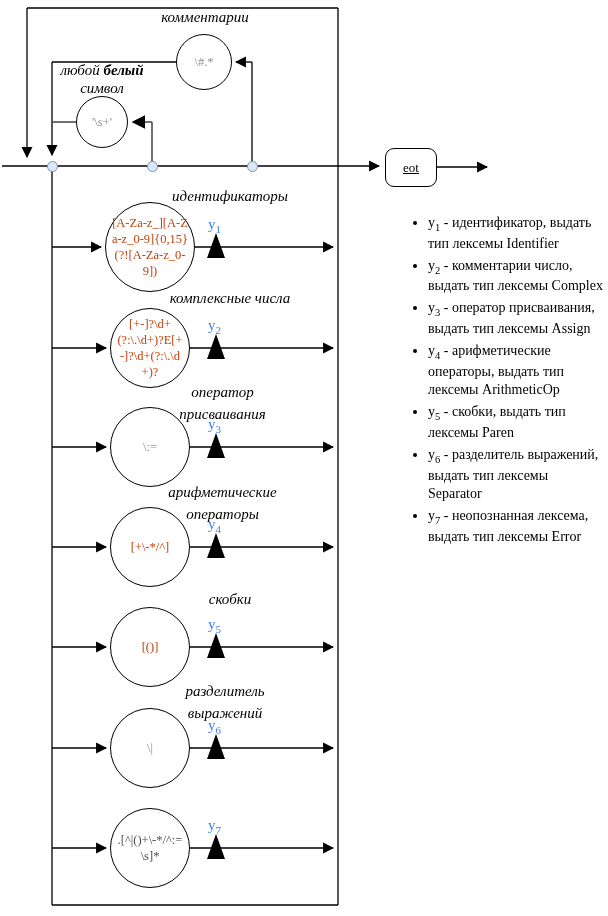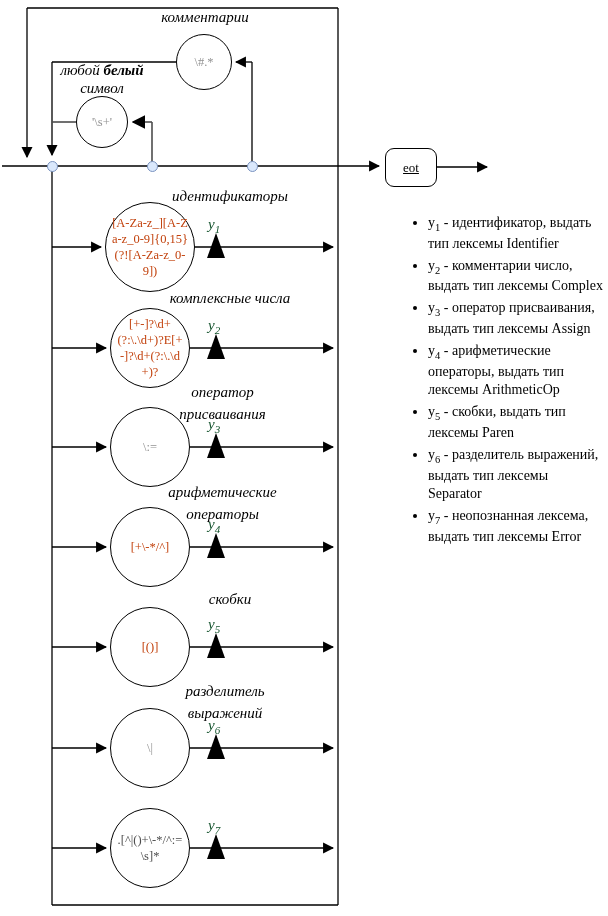--- a/index.html
+++ b/index.html
@@ -25,21 +25,21 @@
     position:absolute;width:11px;height:11px;border-radius:50%;
     background:#dae8fc;border:1.2px solid #7a93c0;box-sizing:border-box;
   }
   
   .lbl{
     position:absolute;font-style:italic;font-size:15px;line-height:22px;
     color:#000;text-align:center;
   }
   .lbl b{font-weight:bold;}
   
-  .yout{position:absolute;font-size:15px;color:#14532d;font-style:italic;}
+  .yout{position:absolute;font-size:15px;color:#3b82f6;}
   .yout sub{font-size:11px;}
   
   .eot{
     position:absolute;left:385px;top:148px;width:52px;height:39px;
     border:1.4px solid #000;border-radius:9px;background:#fff;
     display:flex;align-items:center;justify-content:center;
     font-size:13px;text-decoration:underline;box-sizing:border-box;
   }
   
   .legend{

